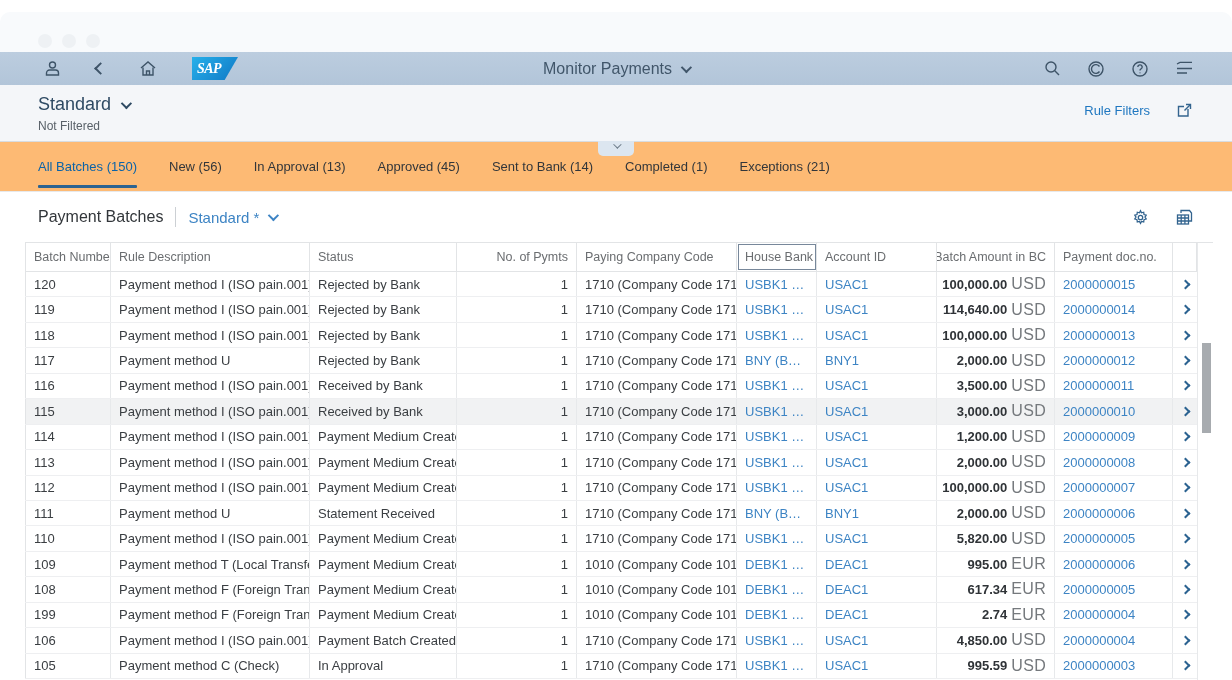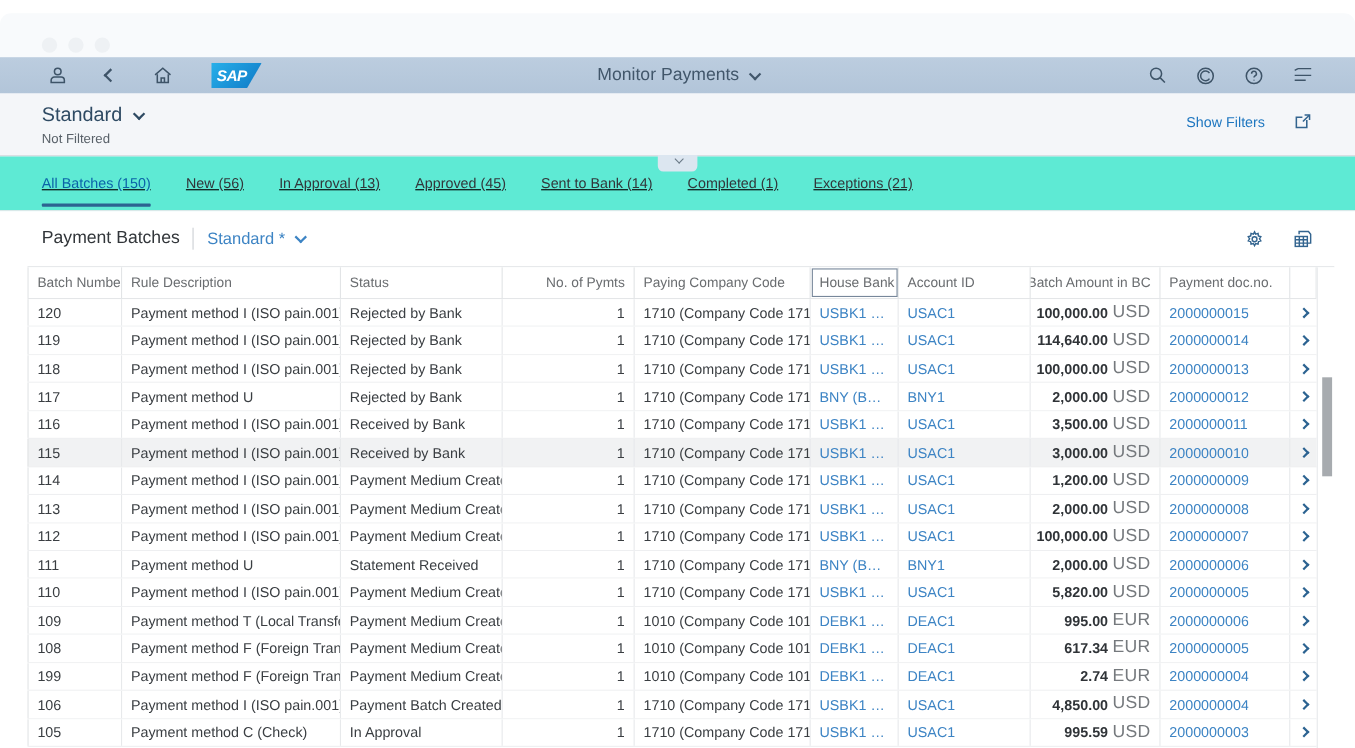--- a/index.html
+++ b/index.html
@@ -19,21 +19,21 @@
   .shell { position:relative; height:33px;
     background:linear-gradient(#bccddf,#b2c5d9); display:flex; align-items:center; }
   .shell-left { display:flex; align-items:center; gap:24px; padding-left:40px; }
   .icon-btn { display:flex; align-items:center; justify-content:center;
     width:24px; height:24px; color:#3e5468; cursor:pointer; }
   .icon-btn svg { display:block; }
   .sap-logo { width:46px; height:23px; margin-left:8px;
     background:linear-gradient(135deg,#27b0ea 0%,#0f78c5 100%);
     clip-path:polygon(0 0,100% 0,71% 100%,0 100%);
     color:#fff; font-weight:bold; font-style:italic; font-size:14px;
-    display:flex; align-items:center; padding-left:5px; letter-spacing:-0.5px; }
+    display:flex; align-items:center; padding-left:5px; letter-spacing:-0.5px;font-family:Liberation Serif, serif; }
   .shell-title { position:absolute; left:0; right:0; text-align:center;
     color:#41566a; font-size:16px; pointer-events:none; }
   .shell-title .inner { pointer-events:auto; display:inline-flex; align-items:center; gap:9px; cursor:pointer; }
   .shell-right { position:absolute; right:36px; display:flex; align-items:center; gap:20px; }
 
   .chev { display:inline-block; border-style:solid; border-color:currentColor;
     border-width:0 2px 2px 0; }
   .chev-down  { width:8px; height:8px; transform:rotate(45deg) translateY(-2px); }
   .chev-left  { width:9px; height:9px; transform:rotate(135deg); }
   .chev-right-sm { width:7px; height:7px; transform:rotate(-45deg); }
@@ -46,22 +46,22 @@
     font-size:18px; cursor:pointer; }
   .fb-sub { margin-top:4px; font-size:12px; color:#596169; }
   .fb-right { position:absolute; right:36px; top:13px; display:flex; align-items:center; gap:22px; }
   .link-btn { color:#1f77c0; font-size:13px; cursor:pointer; }
   .collapse-pill { position:absolute; left:50%; bottom:-15px; transform:translateX(-50%);
     width:36px; height:15px; background:#dce6f0; border-radius:0 0 5px 5px;
     display:flex; align-items:flex-start; justify-content:center; cursor:pointer; color:#6a7986; z-index:5; }
   .collapse-pill .chev-down { width:6px; height:6px; border-width:0 1.5px 1.5px 0; margin-top:2px; }
 
   
-  .tabbar { height:50px; background:#5eead4; border-bottom:1px solid #e7e9eb;
-    display:flex; align-items:center; padding-left:38px;text-decoration:underline; }
+  .tabbar { height:50px; background:#fdba74; border-bottom:1px solid #e7e9eb;
+    display:flex; align-items:center; padding-left:38px; }
   .tab { position:relative; height:100%; display:flex; align-items:center;
     margin-right:32px; font-size:13px; color:#32363a; cursor:pointer; white-space:nowrap; }
   .tab.selected { color:#0b63a8; }
   .tab.selected::after { content:""; position:absolute; left:0; right:0; bottom:3px;
     height:3px; background:#2c6391; border-radius:1px; }
 
   
   .content { background:#fff; height:489px; position:relative; }
   .tbl-head { display:flex; align-items:center; height:50px; padding:0 36px 0 38px; }
   .tbl-title { font-size:16px; color:#32363a; }
@@ -176,21 +176,21 @@
 
   <div class="filter-bar">
     <div class="fb-left">
       <div class="fb-title">
         <span>Standard</span>
         <span class="chev chev-down"></span>
       </div>
       <div class="fb-sub">Not Filtered</div>
     </div>
     <div class="fb-right">
-      <span class="link-btn">Show Filters</span>
+      <span class="link-btn">Rule Filters</span>
       <span class="icon-btn" style="color:#33648f;">
         <span>
           <svg width="17" height="17" viewBox="0 0 17 17" fill="none" stroke="#33648f" stroke-width="1.4">
             <path d="M12 7 v7 H2.5 V4.5 H8"></path>
               <path d="M10 2.5 h4.5 V7"></path>
               <line x1="14.2" y1="2.8" x2="8.5" y2="8.5"></line>
           </svg>
         </span>
       </span>
     </div>

